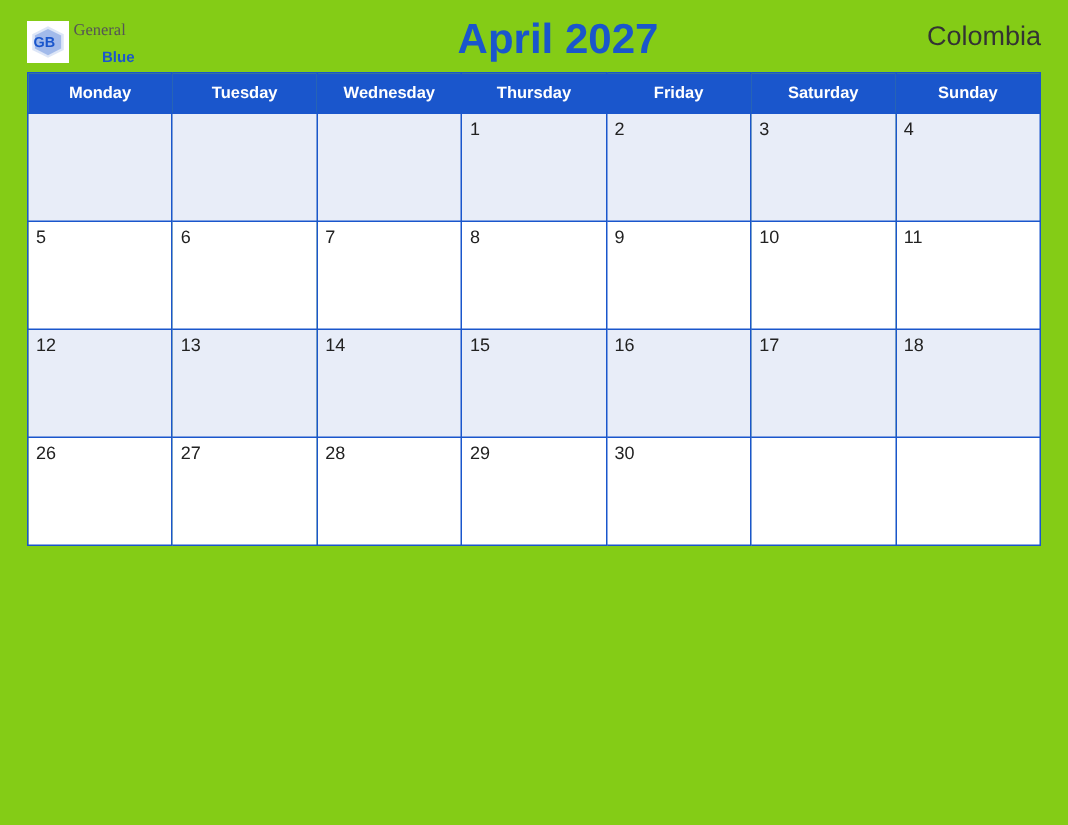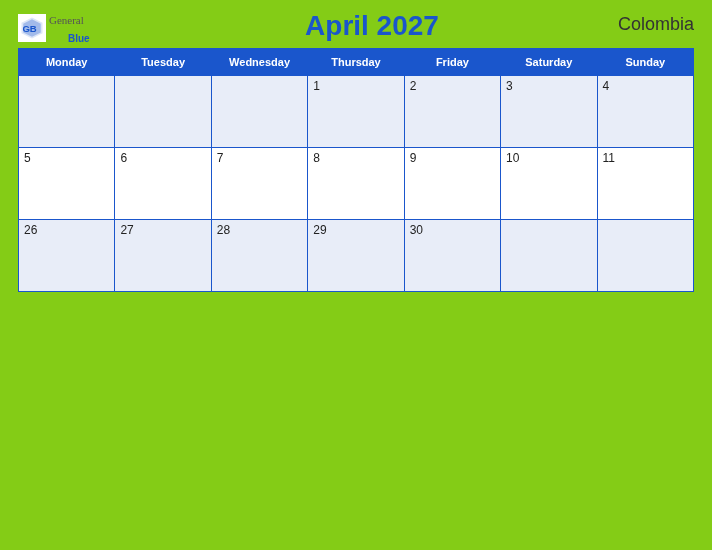--- a/index.html
+++ b/index.html
@@ -150,20 +150,29 @@
         <tr>
           <td><span class="day-number">5</span></td>
           <td><span class="day-number">6</span></td>
           <td><span class="day-number">7</span></td>
           <td><span class="day-number">8</span></td>
           <td><span class="day-number">9</span></td>
           <td><span class="day-number">10</span></td>
           <td><span class="day-number">11</span></td>
         </tr>
         <tr>
+          <td><span class="day-number">12</span></td>
+          <td><span class="day-number">13</span></td>
+          <td><span class="day-number">14</span></td>
+          <td><span class="day-number">15</span></td>
+          <td><span class="day-number">16</span></td>
+          <td><span class="day-number">17</span></td>
+          <td><span class="day-number">18</span></td>
+        </tr>
+        <tr>
           <td><span class="day-number">26</span></td>
           <td><span class="day-number">27</span></td>
           <td><span class="day-number">28</span></td>
           <td><span class="day-number">29</span></td>
           <td><span class="day-number">30</span></td>
           <td class="empty-cell"></td>
           <td class="empty-cell"></td>
         </tr>
       </tbody>
   </table>

